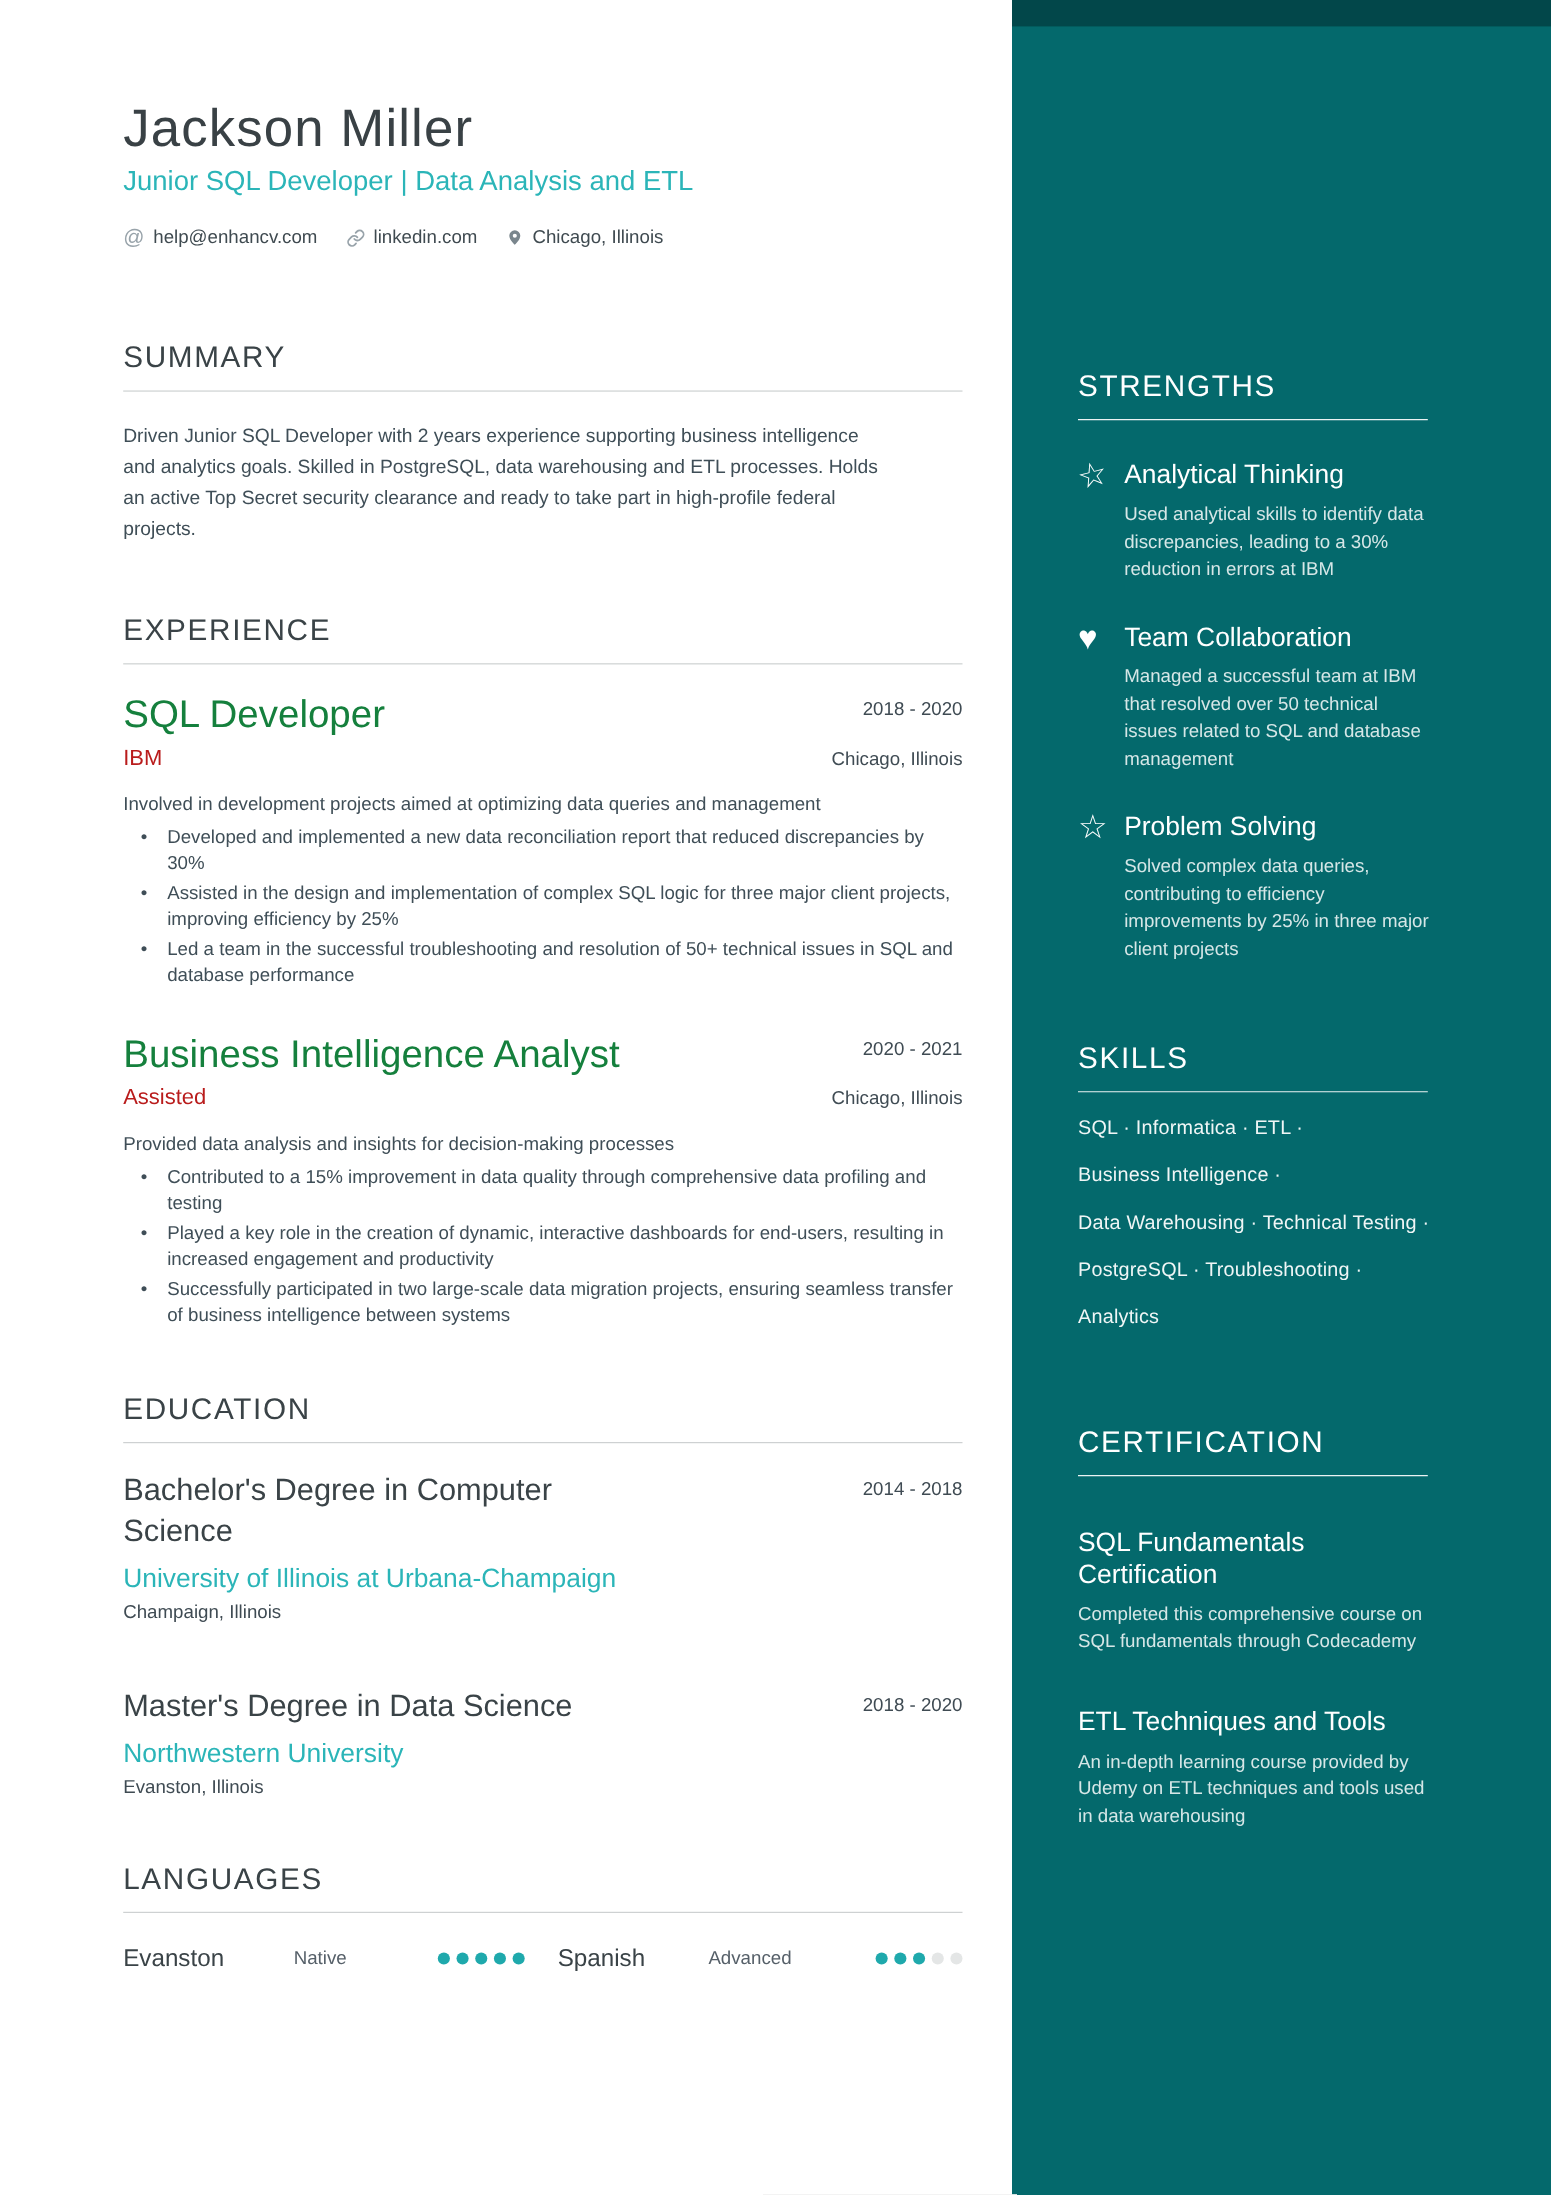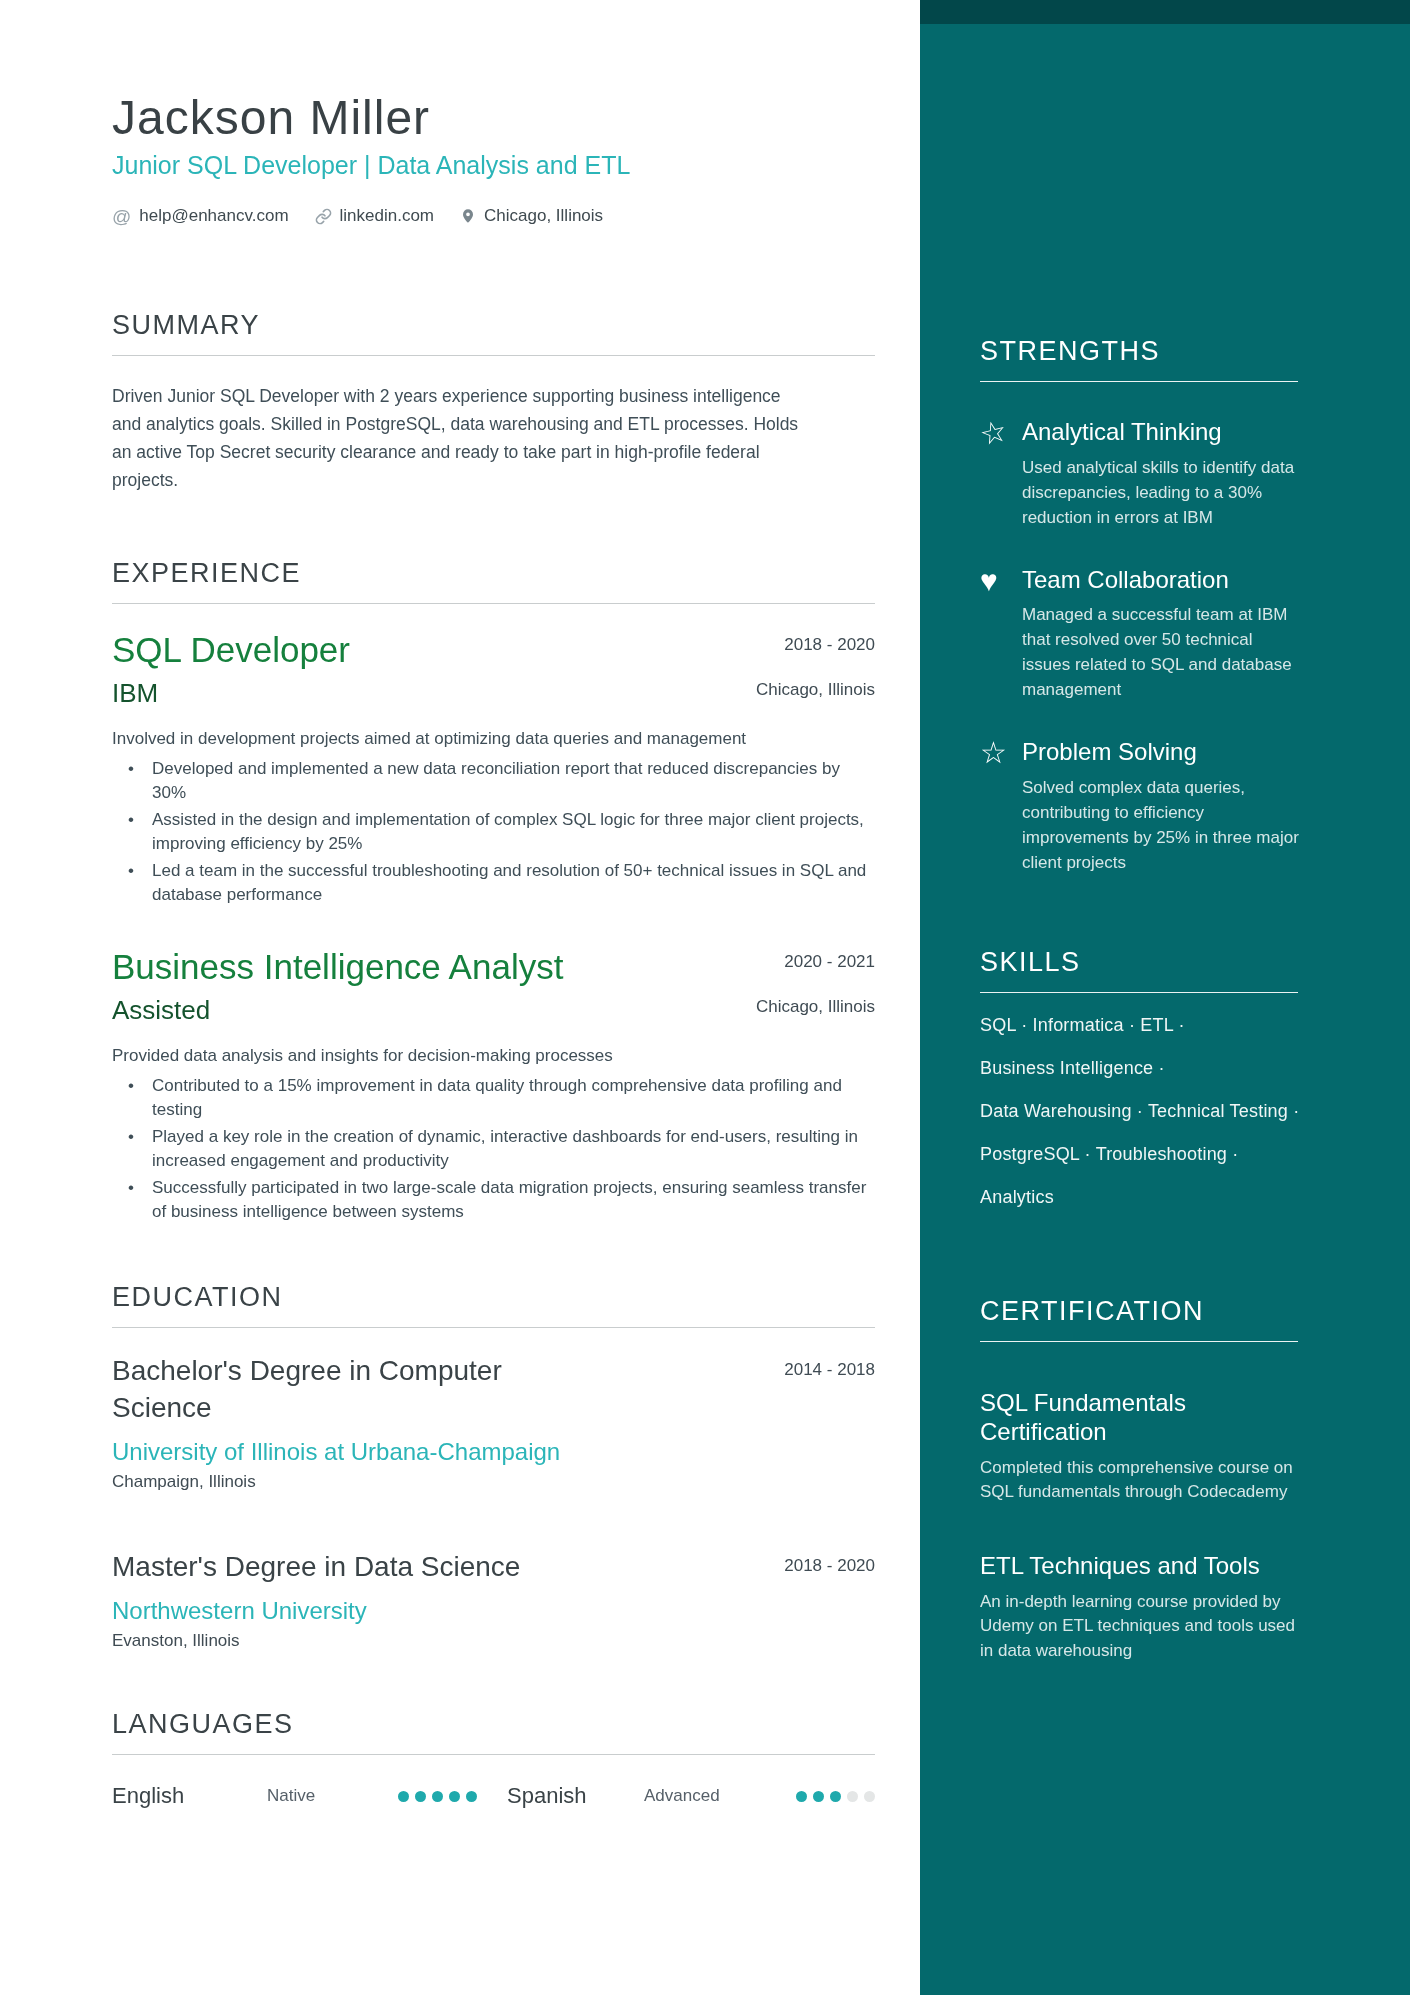--- a/index.html
+++ b/index.html
@@ -49,21 +49,21 @@
   .summary-sec { margin-top:84px; }
   .summary-text { margin-top:26px; font-size:17.5px; line-height:28px; max-width:700px; }
 
   .exp-sec { margin-top:64px; }
   .row-split { display:flex; justify-content:space-between; align-items:flex-start; }
   .job { margin-top:40px; }
   .job:first-of-type { margin-top:26px; }
   .job-title { font-size:35px; color:#15803d; font-weight:400; }
   .job-dates { font-size:17px; color:#3F4B53; margin-top:5px; text-align:right; }
   .company-row { margin-top:8px; }
-  .company { font-size:26px; color:#14532d; }
+  .company { font-size:20px; color:#b91c1c; }
   .job-loc { font-size:17px; color:#3F4B53; margin-top:2px; text-align:right; }
   .job-summary { margin-top:18px; font-size:17px; line-height:24px; }
   ul.bullets { margin-top:6px; list-style:none; }
   ul.bullets li { position:relative; padding-left:40px; font-size:17px; line-height:24px; margin-top:3px; max-width:763px; }
   ul.bullets li::before { content:"•"; position:absolute; left:16px; top:0; color:#3F4E57; }
 
   .edu-sec { margin-top:58px; }
   .degree { margin-top:56px; }
   .degree:first-of-type { margin-top:24px; }
   .degree-title { font-size:28px; line-height:37px; color:#3A4347; font-weight:400; max-width:480px; }
@@ -252,21 +252,21 @@
         </div>
       </article>
     </section>
 
     <section class="section lang-sec">
       <div class="sec-heading">LANGUAGES</div>
       <div class="sec-rule"></div>
 
       <div class="lang-row">
         <div class="lang lang-1">
-          <div class="lang-name">English</div>
+          <div class="lang-name">Evanston</div>
           <div class="lang-level">Native</div>
           <div class="dots">
               <span class="dot filled"></span>
               <span class="dot filled"></span>
               <span class="dot filled"></span>
               <span class="dot filled"></span>
               <span class="dot filled"></span>
             </div>
         </div>
         <div class="lang lang-2">

